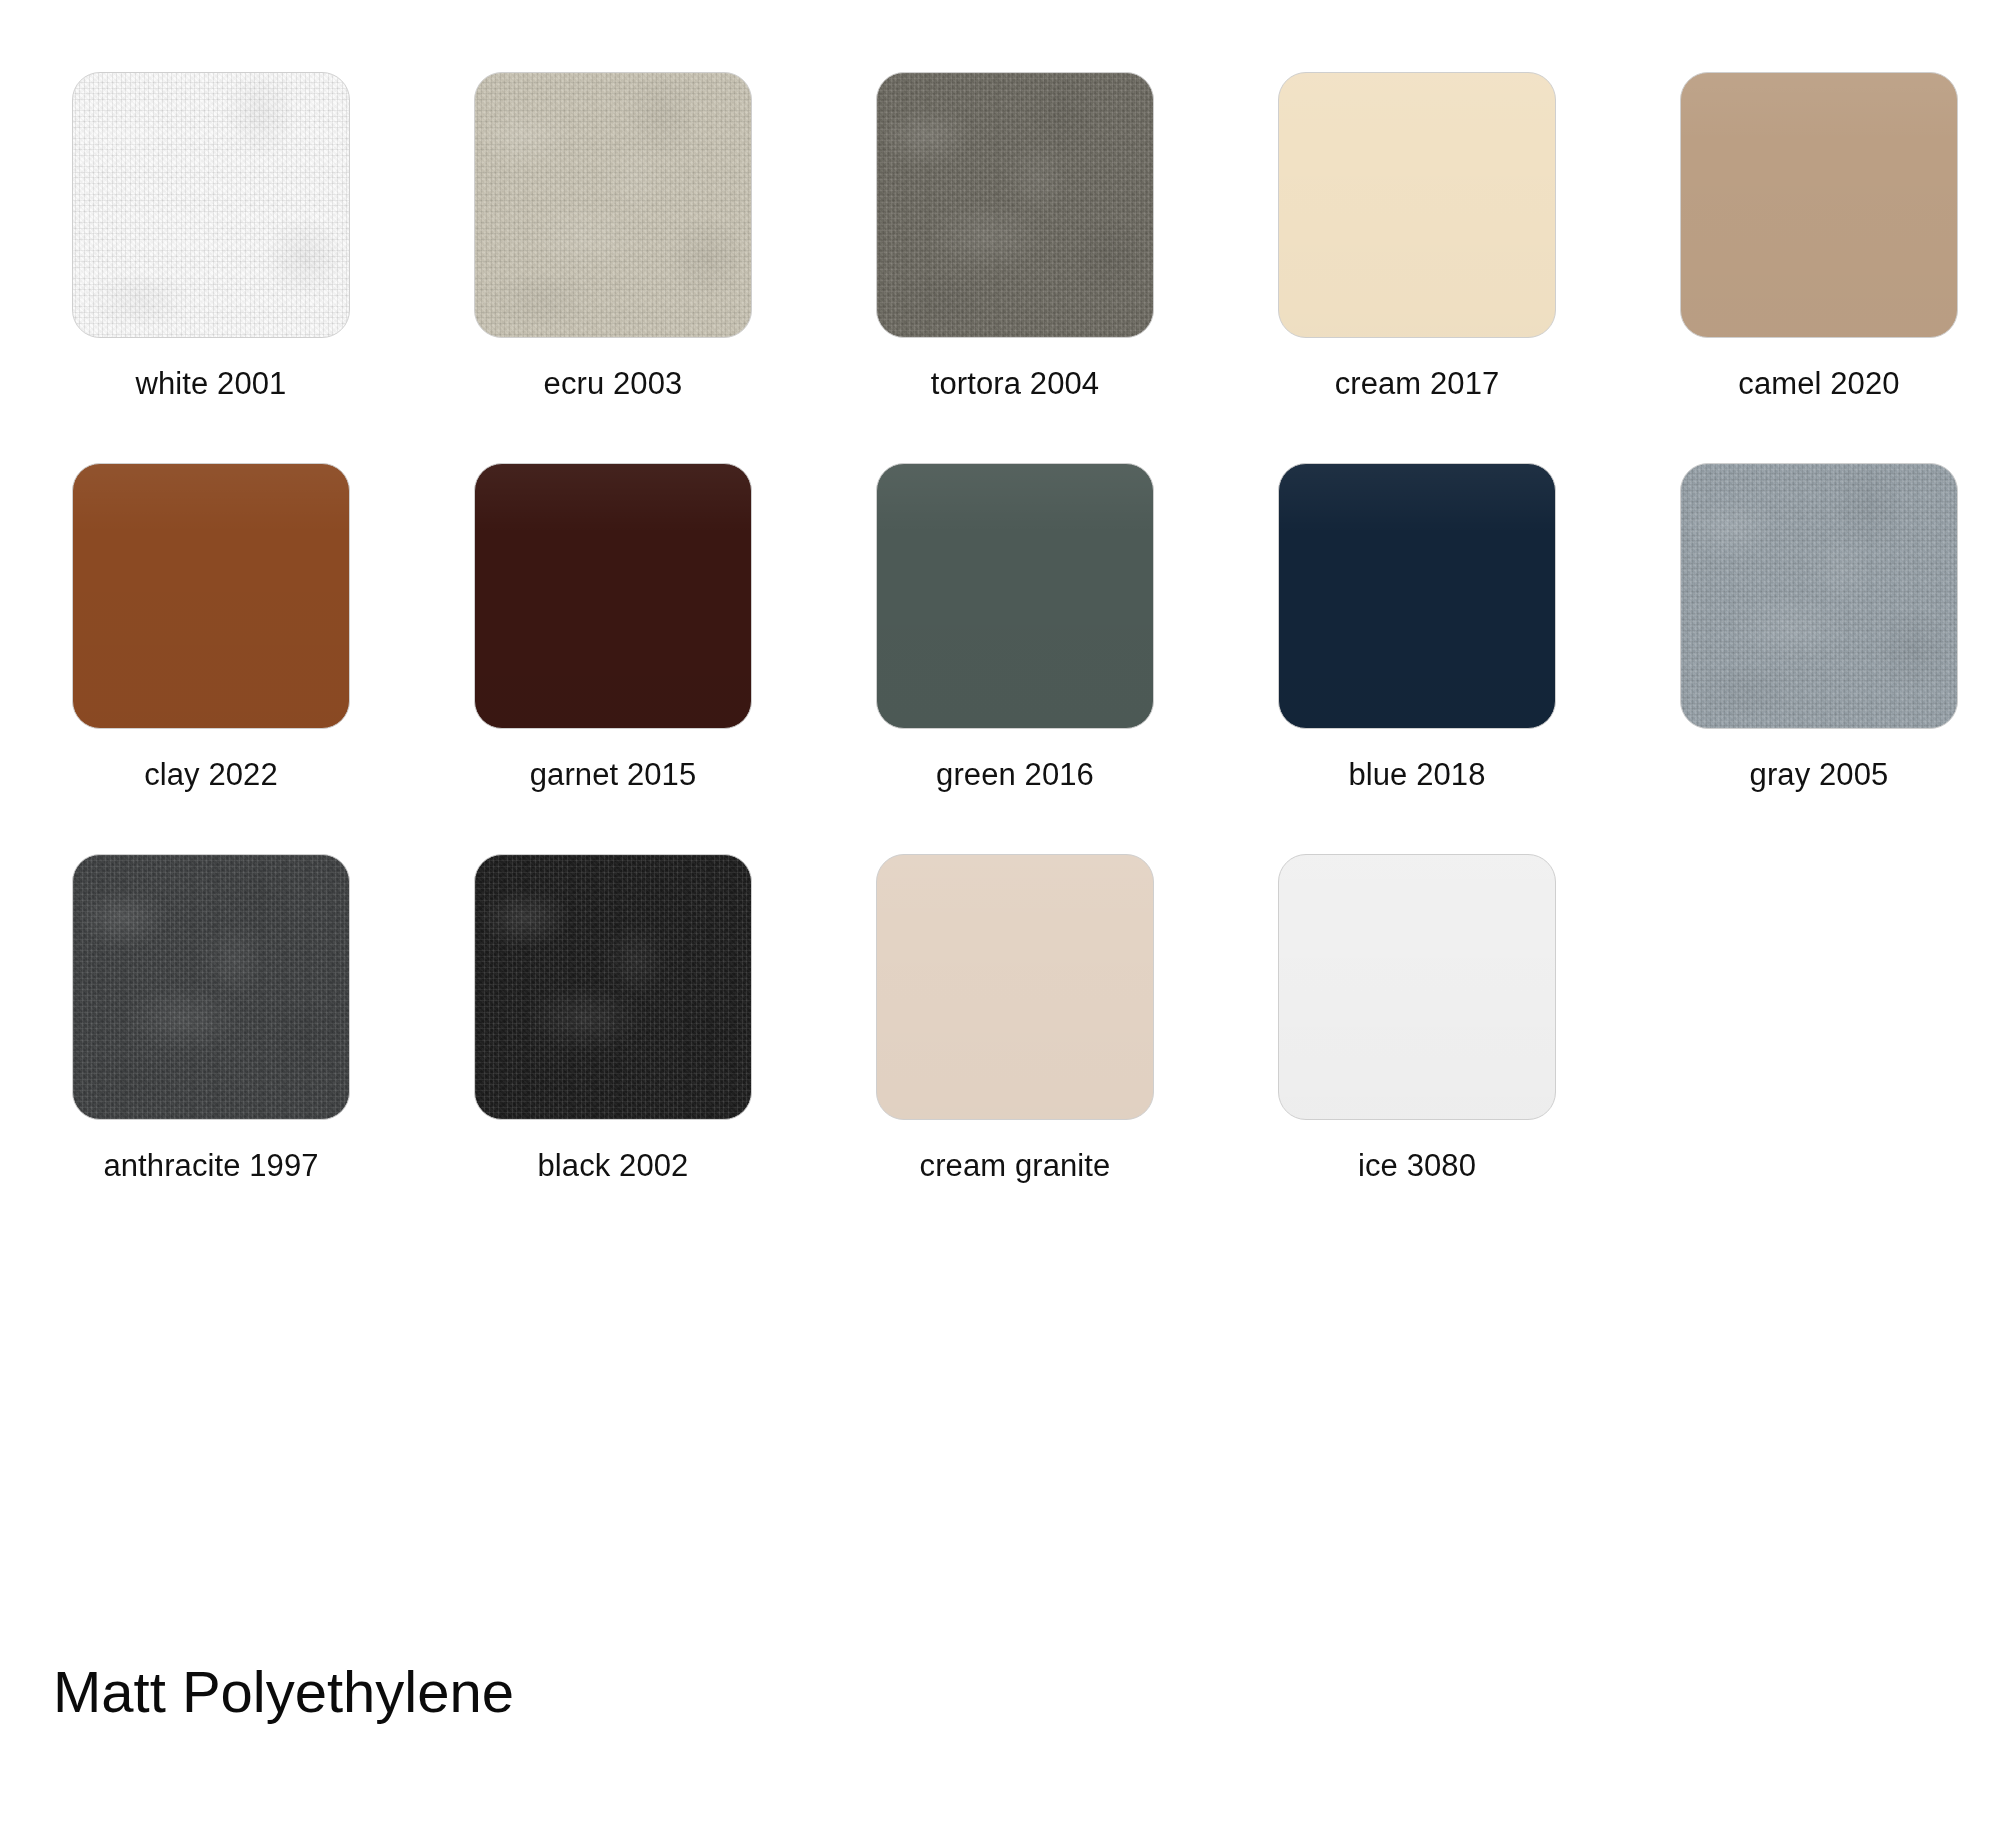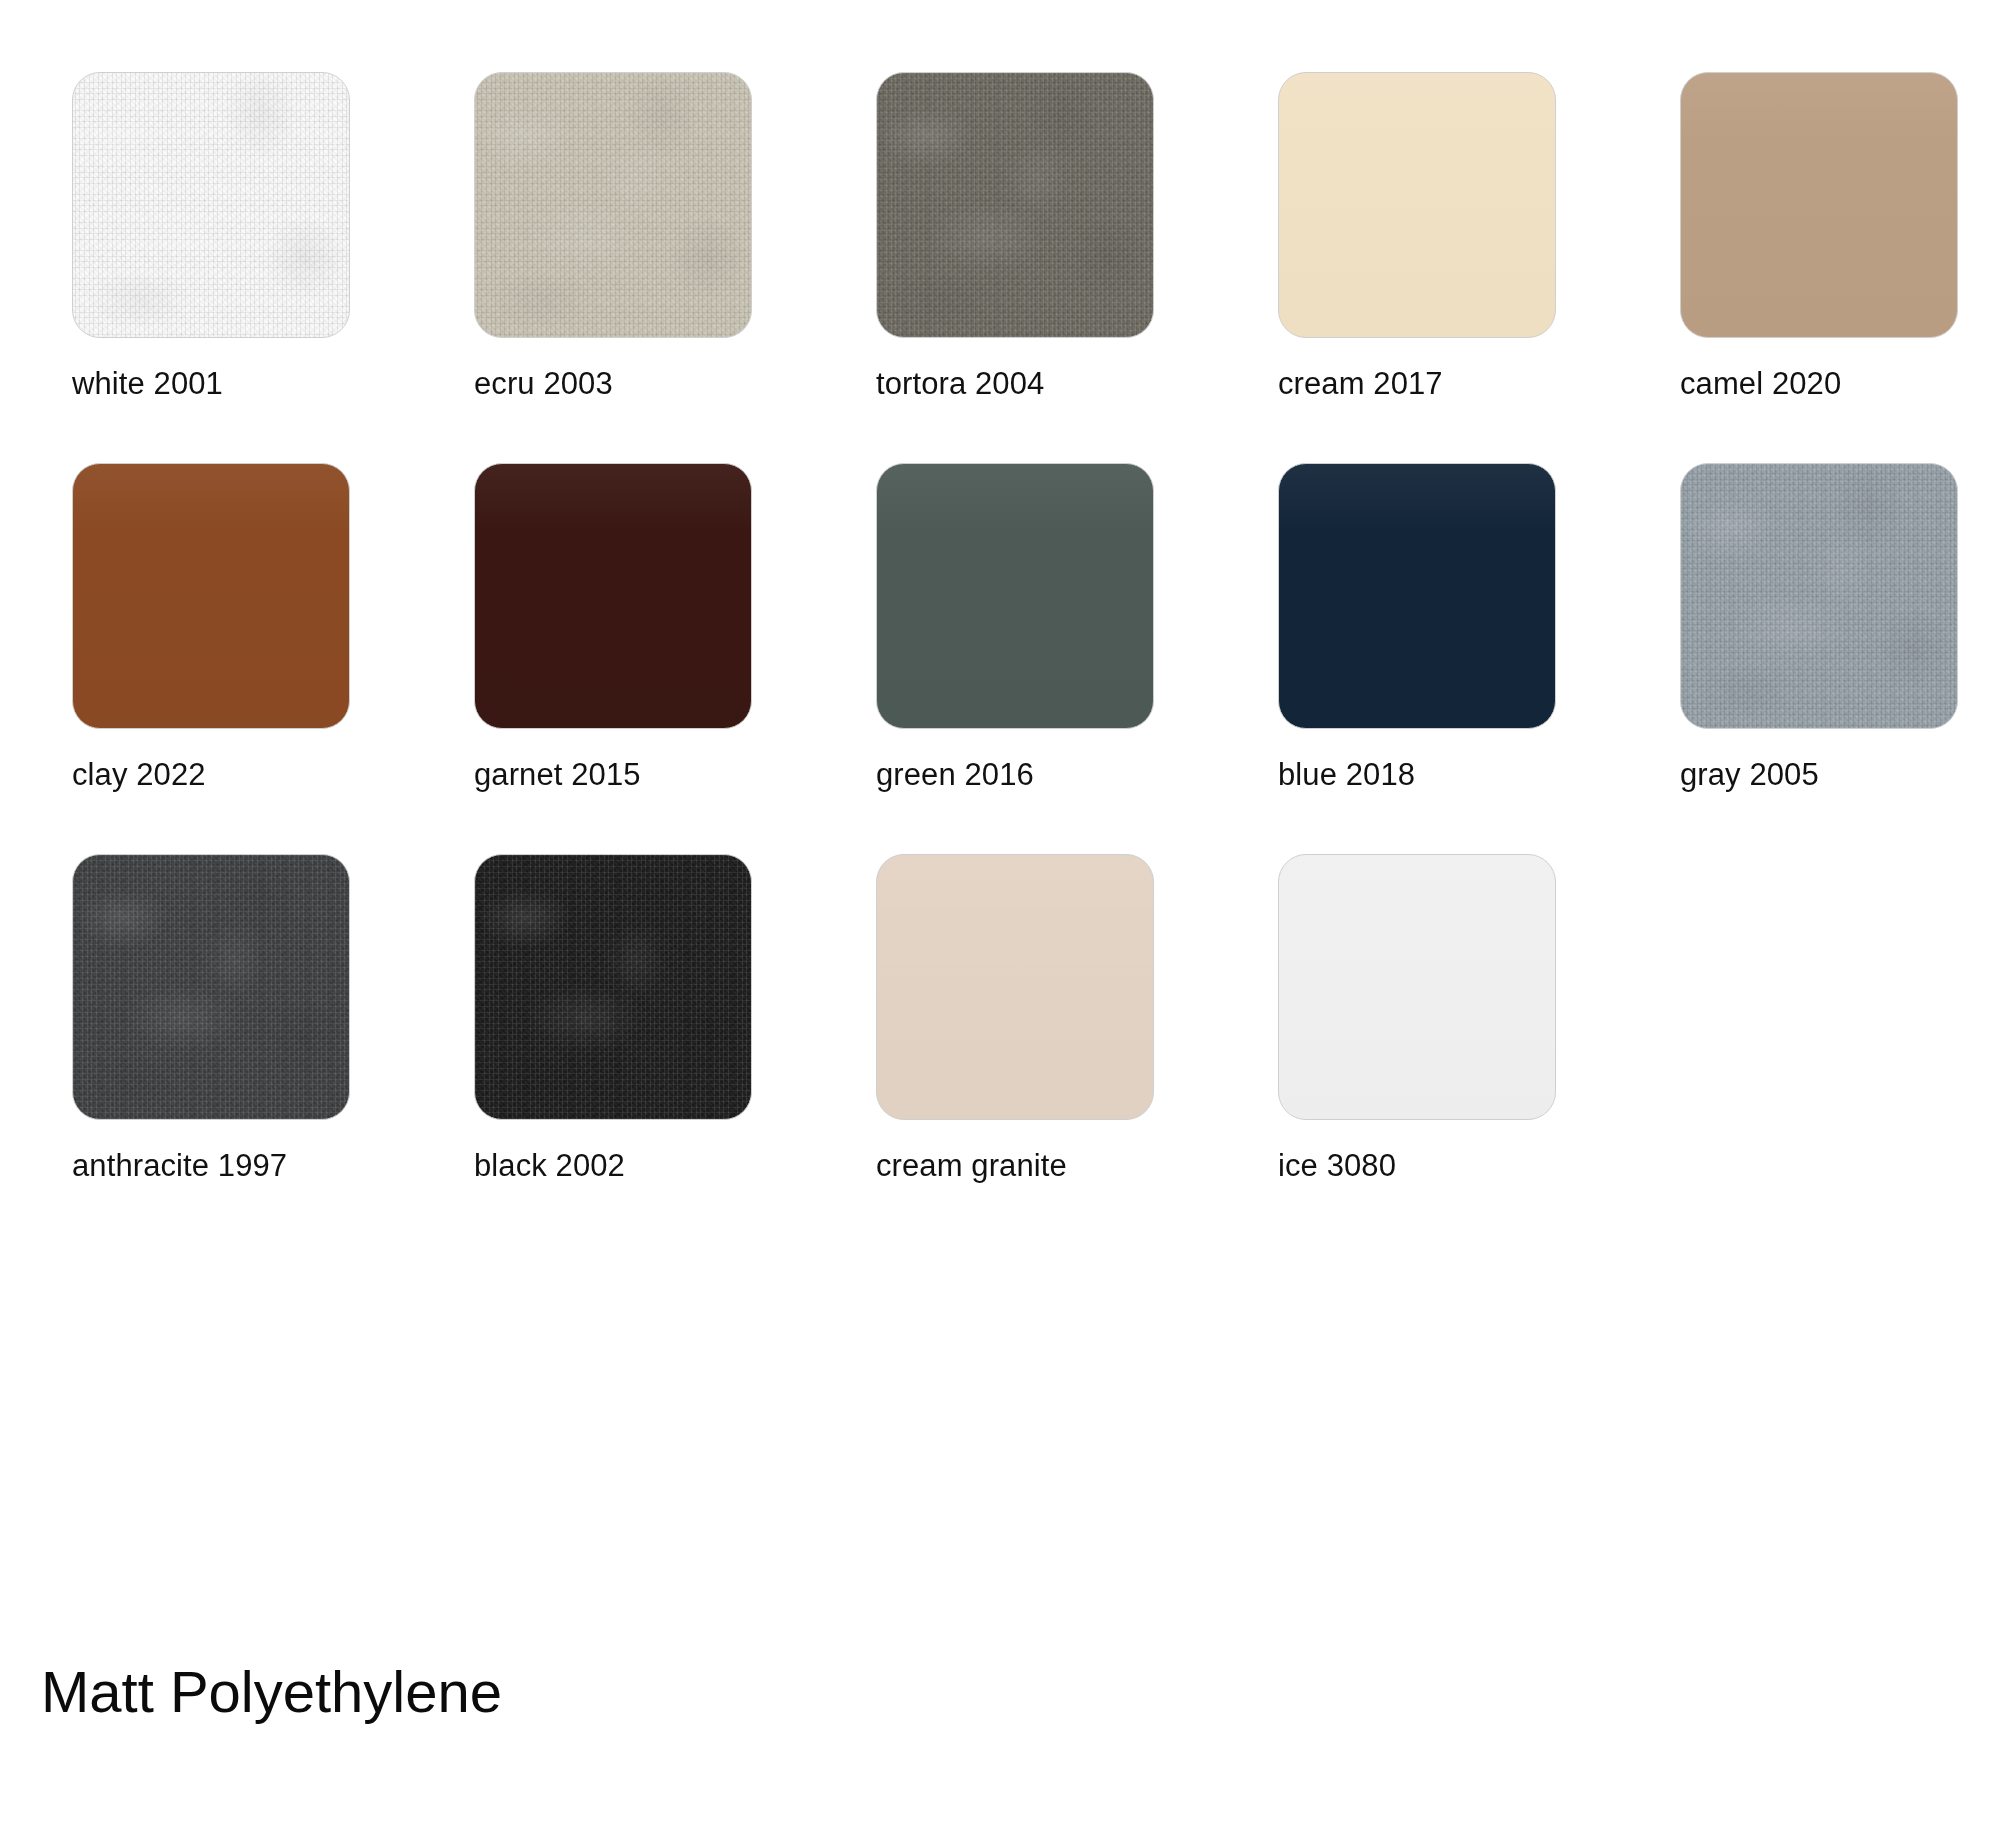--- a/index.html
+++ b/index.html
@@ -27,20 +27,21 @@
   
   #swatch-grid {
     position: absolute;
     left: 72px;
     top: 72px;
     width: 1864px;
     display: grid;
     grid-template-columns: repeat(5, 278px);
     column-gap: 124px;
     row-gap: 0px;
+    text-align: center;
   }
 
   .swatch-cell {
     width: 278px;
     height: 391px;
     box-sizing: border-box;
   }
 
   .swatch-chip {
     position: relative;
@@ -124,21 +125,21 @@
     line-height: 37px;
     color: #111111;
     font-weight: 400;
     letter-spacing: 0.1px;
     white-space: nowrap;
   }
 
   
   #material-title {
     position: absolute;
-    left: 41px;
+    left: 53px;
     top: 1658px;
     font-size: 58px;
     line-height: 67px;
     font-weight: 400;
     color: #0b0b0b;
     letter-spacing: 0px;
     white-space: nowrap;
   }
 </style>
 </head>

